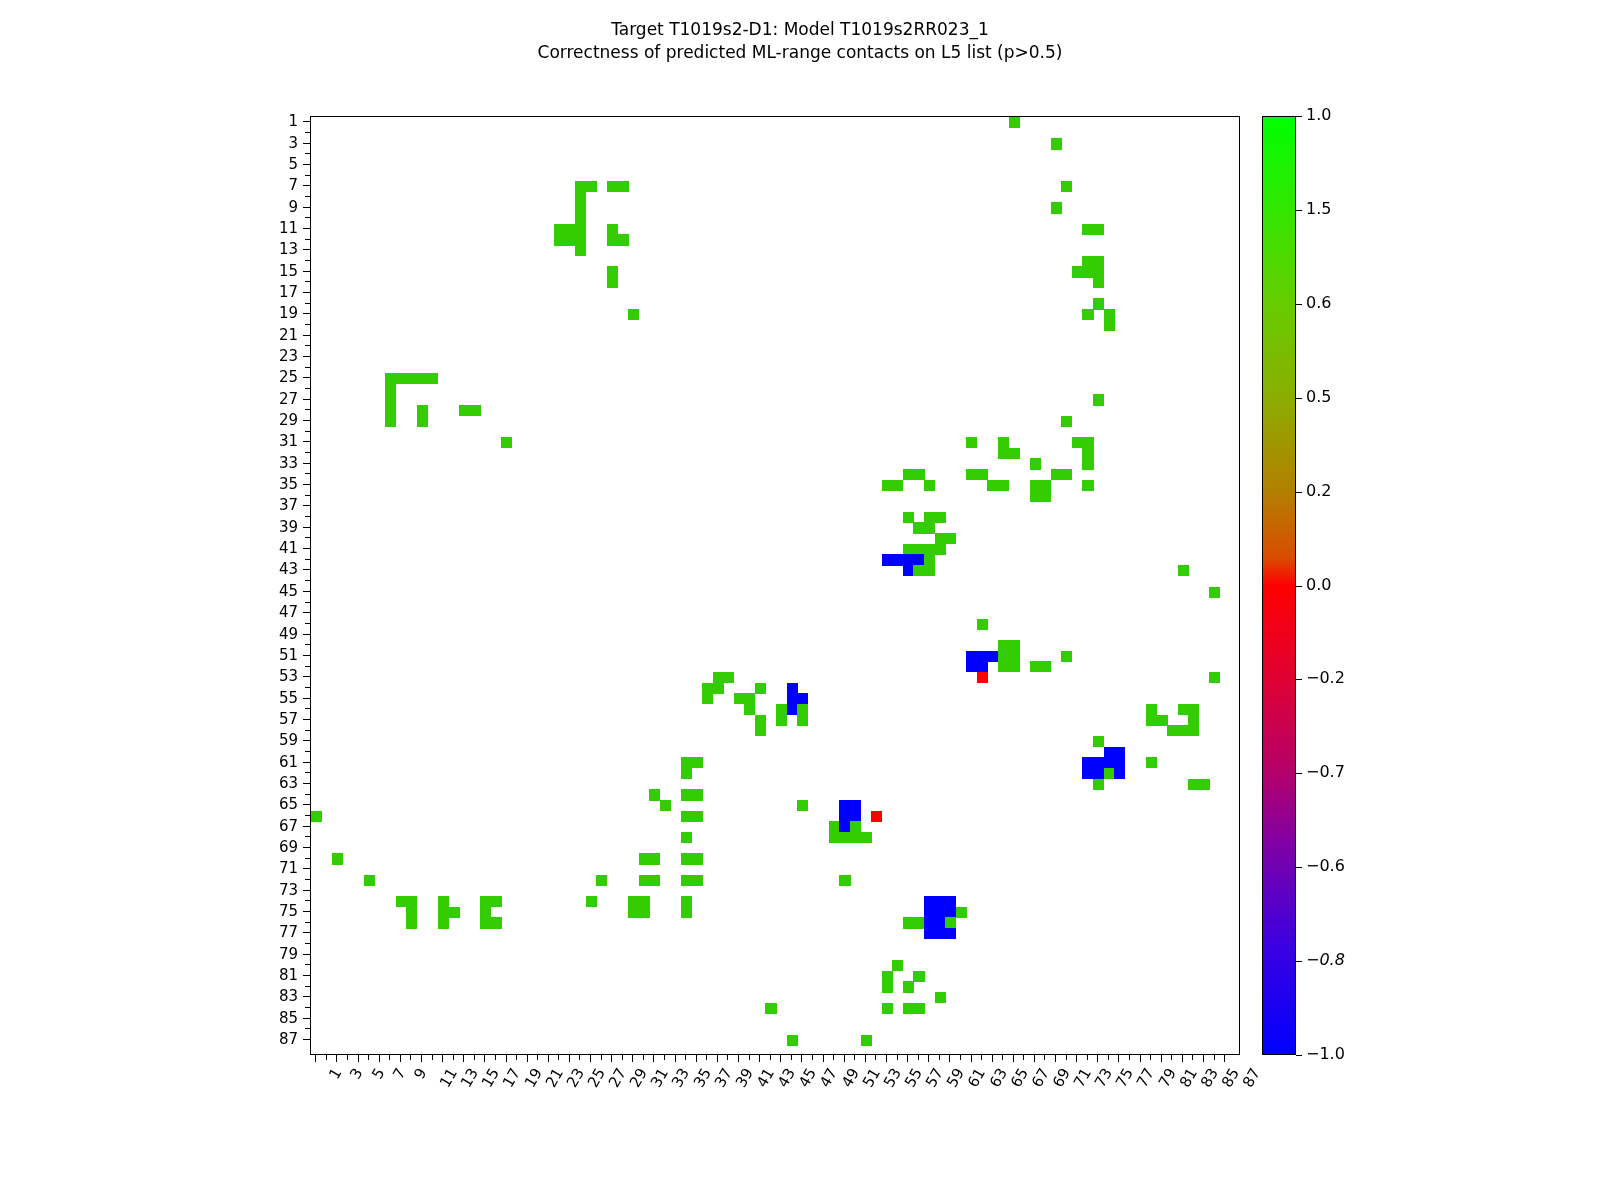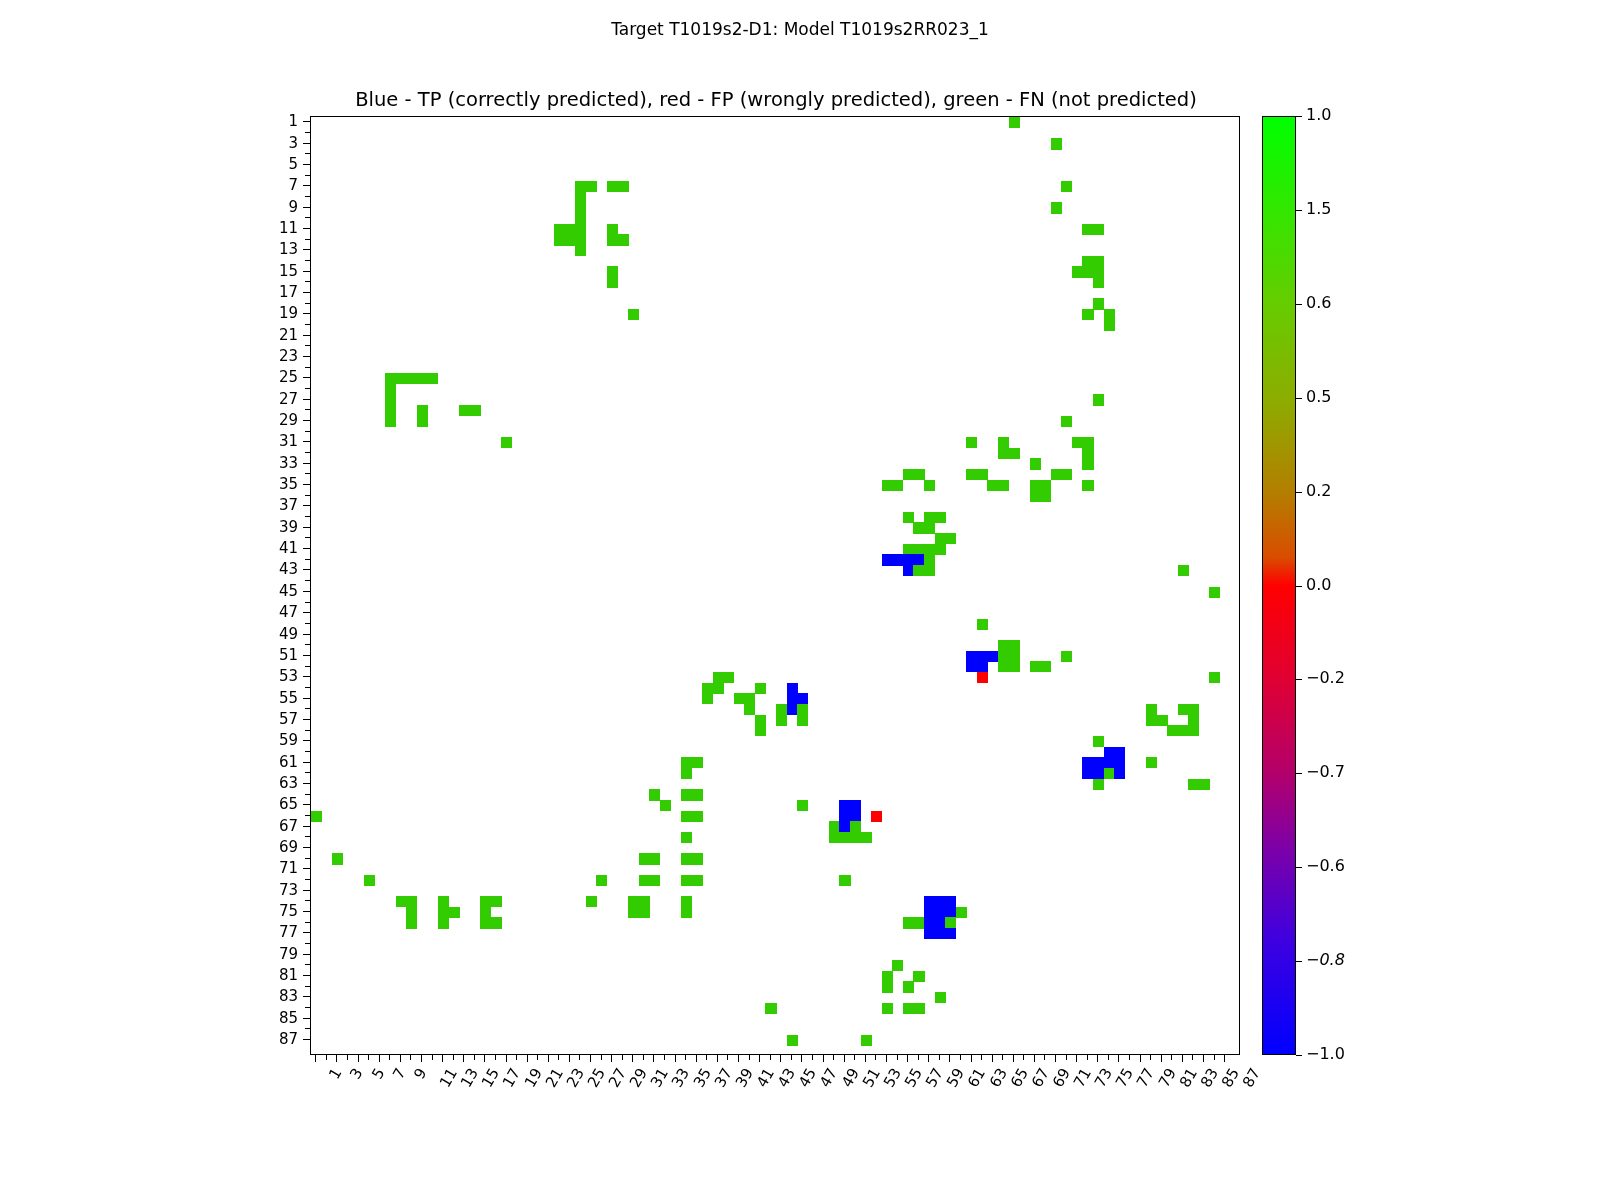--- a/index.html
+++ b/index.html
@@ -51,23 +51,23 @@
       #3d00e0 88%, #0000ff 100%);
   }
 </style>
 </head>
 <body>
 
 <div id="root">
 
   <div class="title-block">
     <div class="title-line">Target T1019s2-D1: Model T1019s2RR023_1</div>
+    <div class="title-line">Correctness of predicted ML-range contacts on L5 list (p&gt;0.5)</div>
   </div>
 
-  <div class="legend-title">Blue - TP (correctly predicted), red - FP (wrongly predicted), green - FN (not predicted)</div>
 
   <div id="plot-frame">
     <div id="cells">
         <div class="cell fn-cell" style="left: 697.5px; top: 0px; width: 11.1682px; height: 11.2705px; background: rgb(51, 204, 0);"></div>
         <div class="cell fn-cell" style="left: 739.773px; top: 21.3409px; width: 11.1682px; height: 11.2705px; background: rgb(51, 204, 0);"></div>
         <div class="cell fn-cell" style="left: 264.205px; top: 64.0227px; width: 11.1682px; height: 11.2705px; background: rgb(51, 204, 0);"></div>
         <div class="cell fn-cell" style="left: 274.773px; top: 64.0227px; width: 11.1682px; height: 11.2705px; background: rgb(51, 204, 0);"></div>
         <div class="cell fn-cell" style="left: 295.909px; top: 64.0227px; width: 11.1682px; height: 11.2705px; background: rgb(51, 204, 0);"></div>
         <div class="cell fn-cell" style="left: 306.477px; top: 64.0227px; width: 11.1682px; height: 11.2705px; background: rgb(51, 204, 0);"></div>
         <div class="cell fn-cell" style="left: 750.341px; top: 64.0227px; width: 11.1682px; height: 11.2705px; background: rgb(51, 204, 0);"></div>

